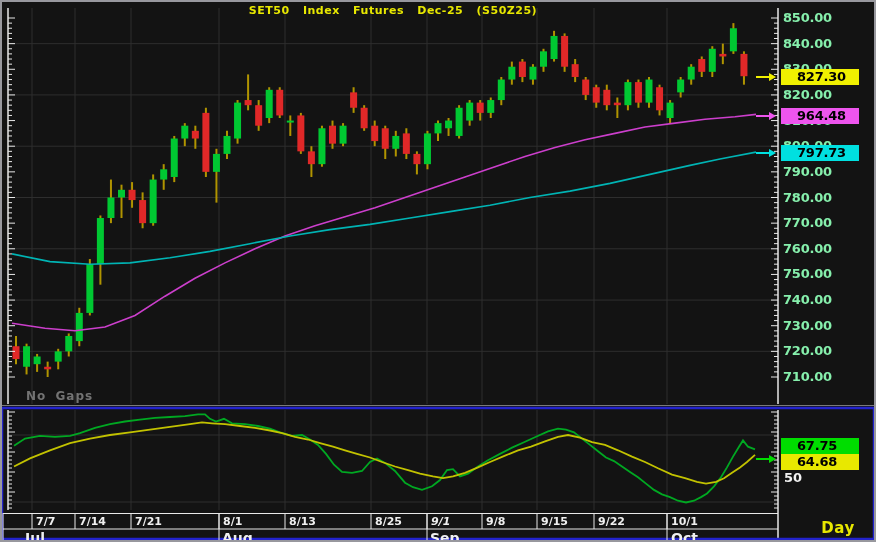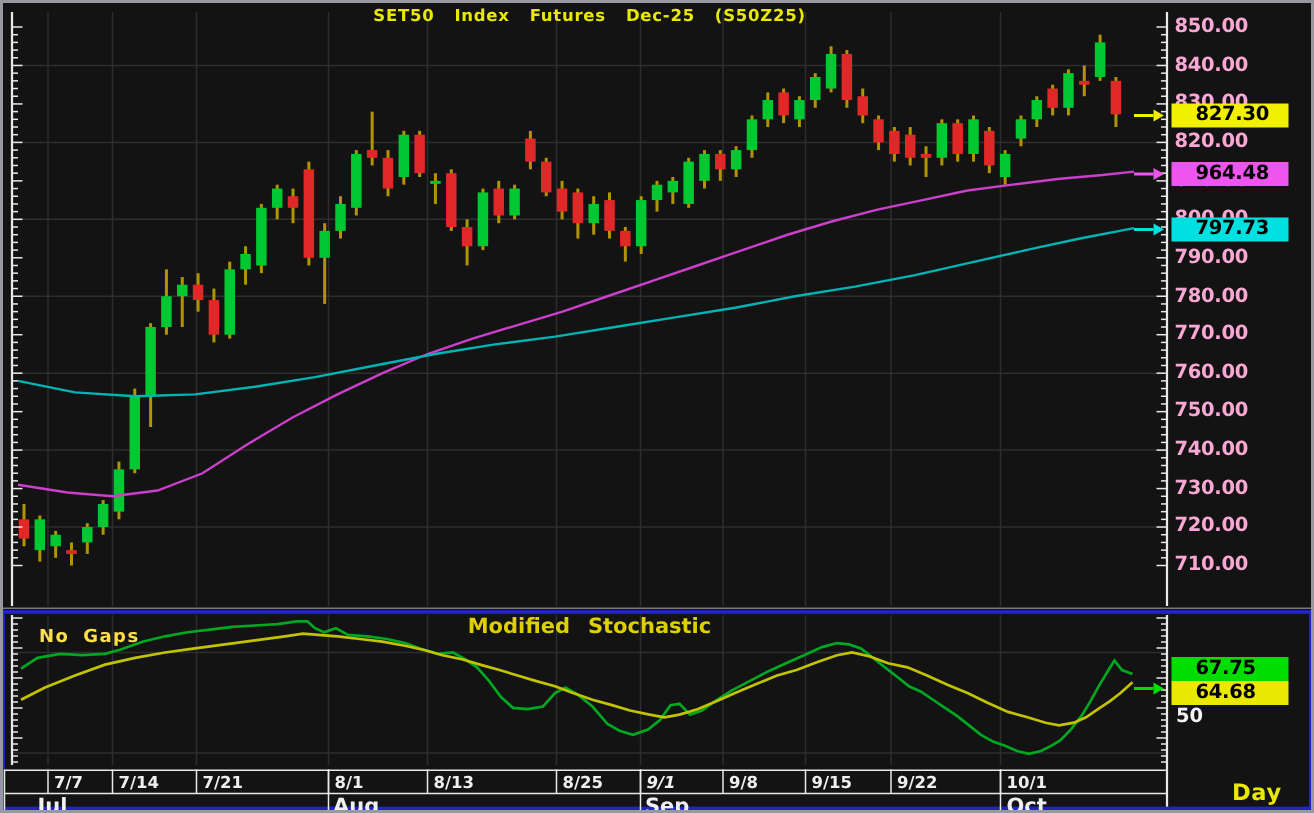--- a/index.html
+++ b/index.html
@@ -3,22 +3,22 @@
 <meta charset="utf-8">
 <style>
   html,body{margin:0;padding:0;background:#000;}
   .screen{position:relative;width:876px;height:542px;background:#131313;overflow:hidden;
           font-family:"DejaVu Sans","Liberation Sans",sans-serif;}
   .frame{position:absolute;left:0;top:0;width:872px;height:538px;border:2px solid #98989e;pointer-events:none;z-index:30;}
   svg.layer{position:absolute;left:0;top:0;z-index:5;}
   .txt{position:absolute;font-weight:bold;white-space:nowrap;z-index:10;}
   .chart-title{left:93px;top:4px;width:600px;text-align:center;font-size:11px;letter-spacing:.5px;word-spacing:9px;color:#e8e800;}
   .stoch-title{left:93px;top:410px;width:600px;text-align:center;font-size:14px;word-spacing:7px;color:#ddcf00;}
-  .no-gaps{left:26px;top:389px;font-size:12px;letter-spacing:1px;word-spacing:4px;color:#fde047;margin-top:28px;}
-  .ylab{position:absolute;left:783px;width:70px;font-weight:bold;font-size:13px;color:#f9a8d4;letter-spacing:-0.2px;z-index:8;}
+  .no-gaps{left:26px;top:389px;font-size:12px;letter-spacing:1px;word-spacing:4px;color:#737373;}
+  .ylab{position:absolute;left:783px;width:70px;font-weight:bold;font-size:13px;color:#86efac;letter-spacing:-0.2px;z-index:8;}
   .badge{position:absolute;left:781px;width:62px;height:16px;color:#000;font-weight:bold;font-size:13px;
          line-height:16px;padding-left:16px;letter-spacing:-0.2px;z-index:12;}
   .xweek{position:absolute;top:515px;font-weight:bold;font-size:11px;color:#efefef;z-index:8;}
   .xmonth{position:absolute;top:530px;font-weight:bold;font-size:14px;color:#efefef;z-index:8;}
   .level50{left:784px;top:470px;font-size:13px;color:#f2f2f2;}
   .day-label{left:814px;top:519px;width:48px;text-align:center;font-size:15px;letter-spacing:.5px;color:#e8e800;cursor:pointer;}
 </style>
 </head>
 <body>
 
@@ -444,21 +444,20 @@
       <div class="ylab" style="top: 292.073px;">740.00</div>
       <div class="ylab" style="top: 317.716px;">730.00</div>
       <div class="ylab" style="top: 343.359px;">720.00</div>
       <div class="ylab" style="top: 369.002px;">710.00</div>
     </div>
 
   <div class="badge" id="badge-last" style="background: rgb(240, 240, 0); top: 69px;">827.30</div>
   <div class="badge" id="badge-mafast" style="background: rgb(238, 85, 238); top: 108px;">964.48</div>
   <div class="badge" id="badge-maslow" style="background: rgb(0, 224, 224); top: 145px;">797.73</div>
 
-  <div class="txt stoch-title">Modified Stochastic</div>
 
   <div class="badge" id="badge-stk" style="background: rgb(0, 221, 0); top: 438px;">67.75</div>
   <div class="badge" id="badge-std" style="background: rgb(232, 232, 0); top: 454px;">64.68</div>
 
   <div class="txt level50">50</div>
 
   <div id="xweeks">
       <div class="xweek" style="left: 36px;">7/7</div>
       <div class="xweek" style="left: 79px;">7/14</div>
       <div class="xweek" style="left: 135px;">7/21</div>

